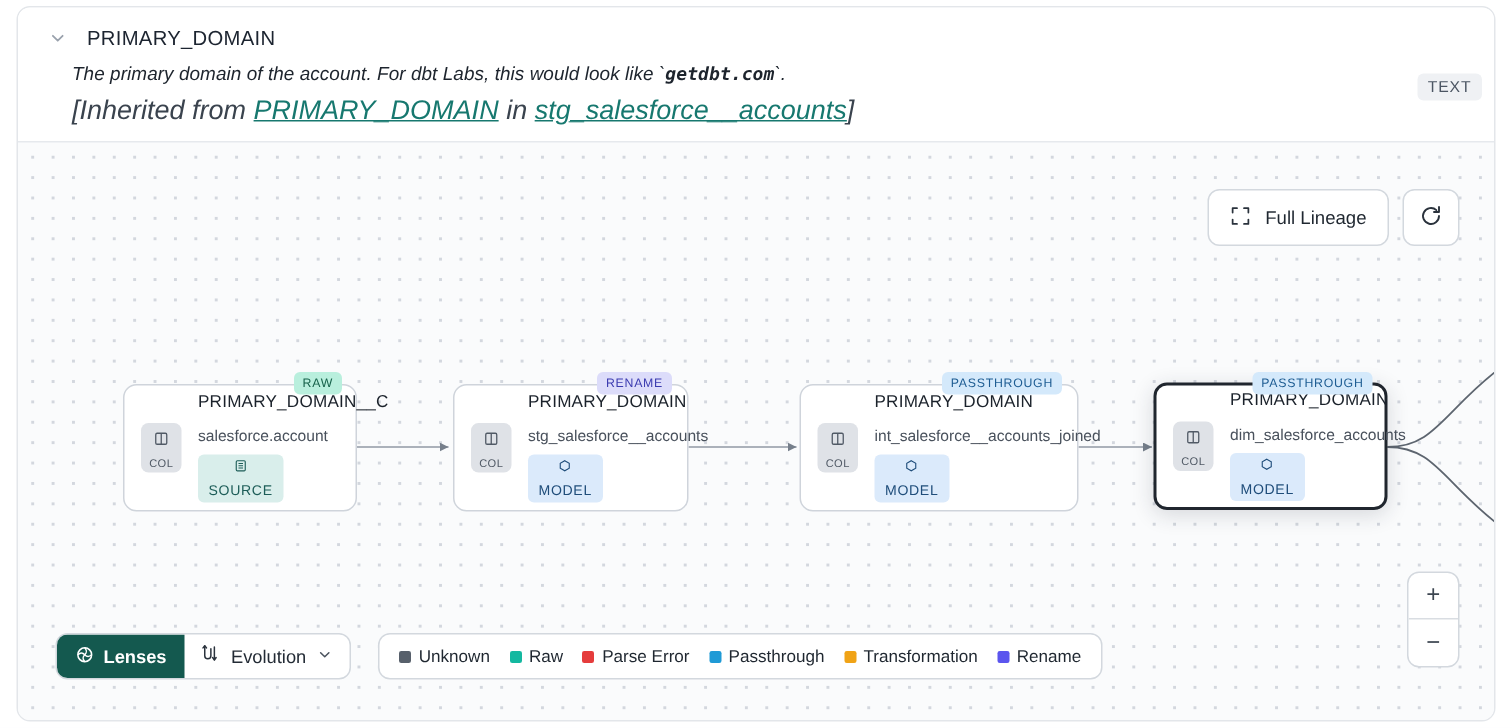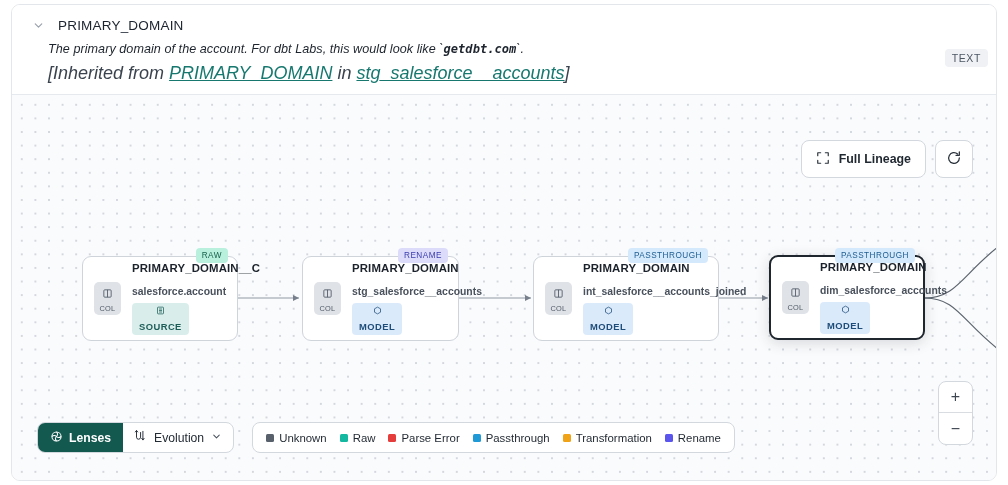--- a/index.html
+++ b/index.html
@@ -81,21 +81,21 @@
   }
   .col-chip {
     width: 27px; height: 33px; flex: 0 0 27px;
     background: #dfe2e7; border-radius: 5px;
     display: flex; flex-direction: column;
     align-items: center; justify-content: center;
     gap: 1px; color: #515a66;
   }
   .col-chip .cglyph { display: block; }
   .col-chip .clabel { font-size: 7.4px; letter-spacing: .3px; }
-  .node-body { margin-left: 11px; font-weight: bold; }
+  .node-body { margin-left: 11px; }
   .node-title {
     font-size: 11.4px; color: #1b222b; letter-spacing: .15px;
     white-space: nowrap;
   }
   .node-sub {
     margin-top: 12px;
     font-size: 10.4px; color: #49515c; white-space: nowrap;
   }
   .kind-pill {
     margin-top: 6px;
@@ -109,21 +109,21 @@
   .tag {
     position: absolute; top: -9px;
     font-size: 8.2px; letter-spacing: .5px;
     padding: 3px 6px; border-radius: 4px; white-space: nowrap;
   }
   .tag-raw   { background: #b9efdd; color: #17624b; }
   .tag-ren   { background: #dcdcfa; color: #3b3bb0; }
   .tag-pass  { background: #d4e9fb; color: #1d5c92; }
 
   
-  .topbtns { position: absolute; right: 23px; top: 45px; display: flex; gap: 9px; font-weight: bold; }
+  .topbtns { position: absolute; right: 23px; top: 31px; display: flex; gap: 9px; }
   .btn-white {
     background: #fff; border: 1px solid #d3d8de; border-radius: 8px;
     height: 38px; display: flex; align-items: center; gap: 9px;
     padding: 0 14px; font-size: 12.4px; color: #1f2730; cursor: pointer;
   }
   .btn-icon-only { width: 38px; padding: 0; justify-content: center; }
 
   
   .zoomctl {
     position: absolute; right: 23px; top: 286px;

